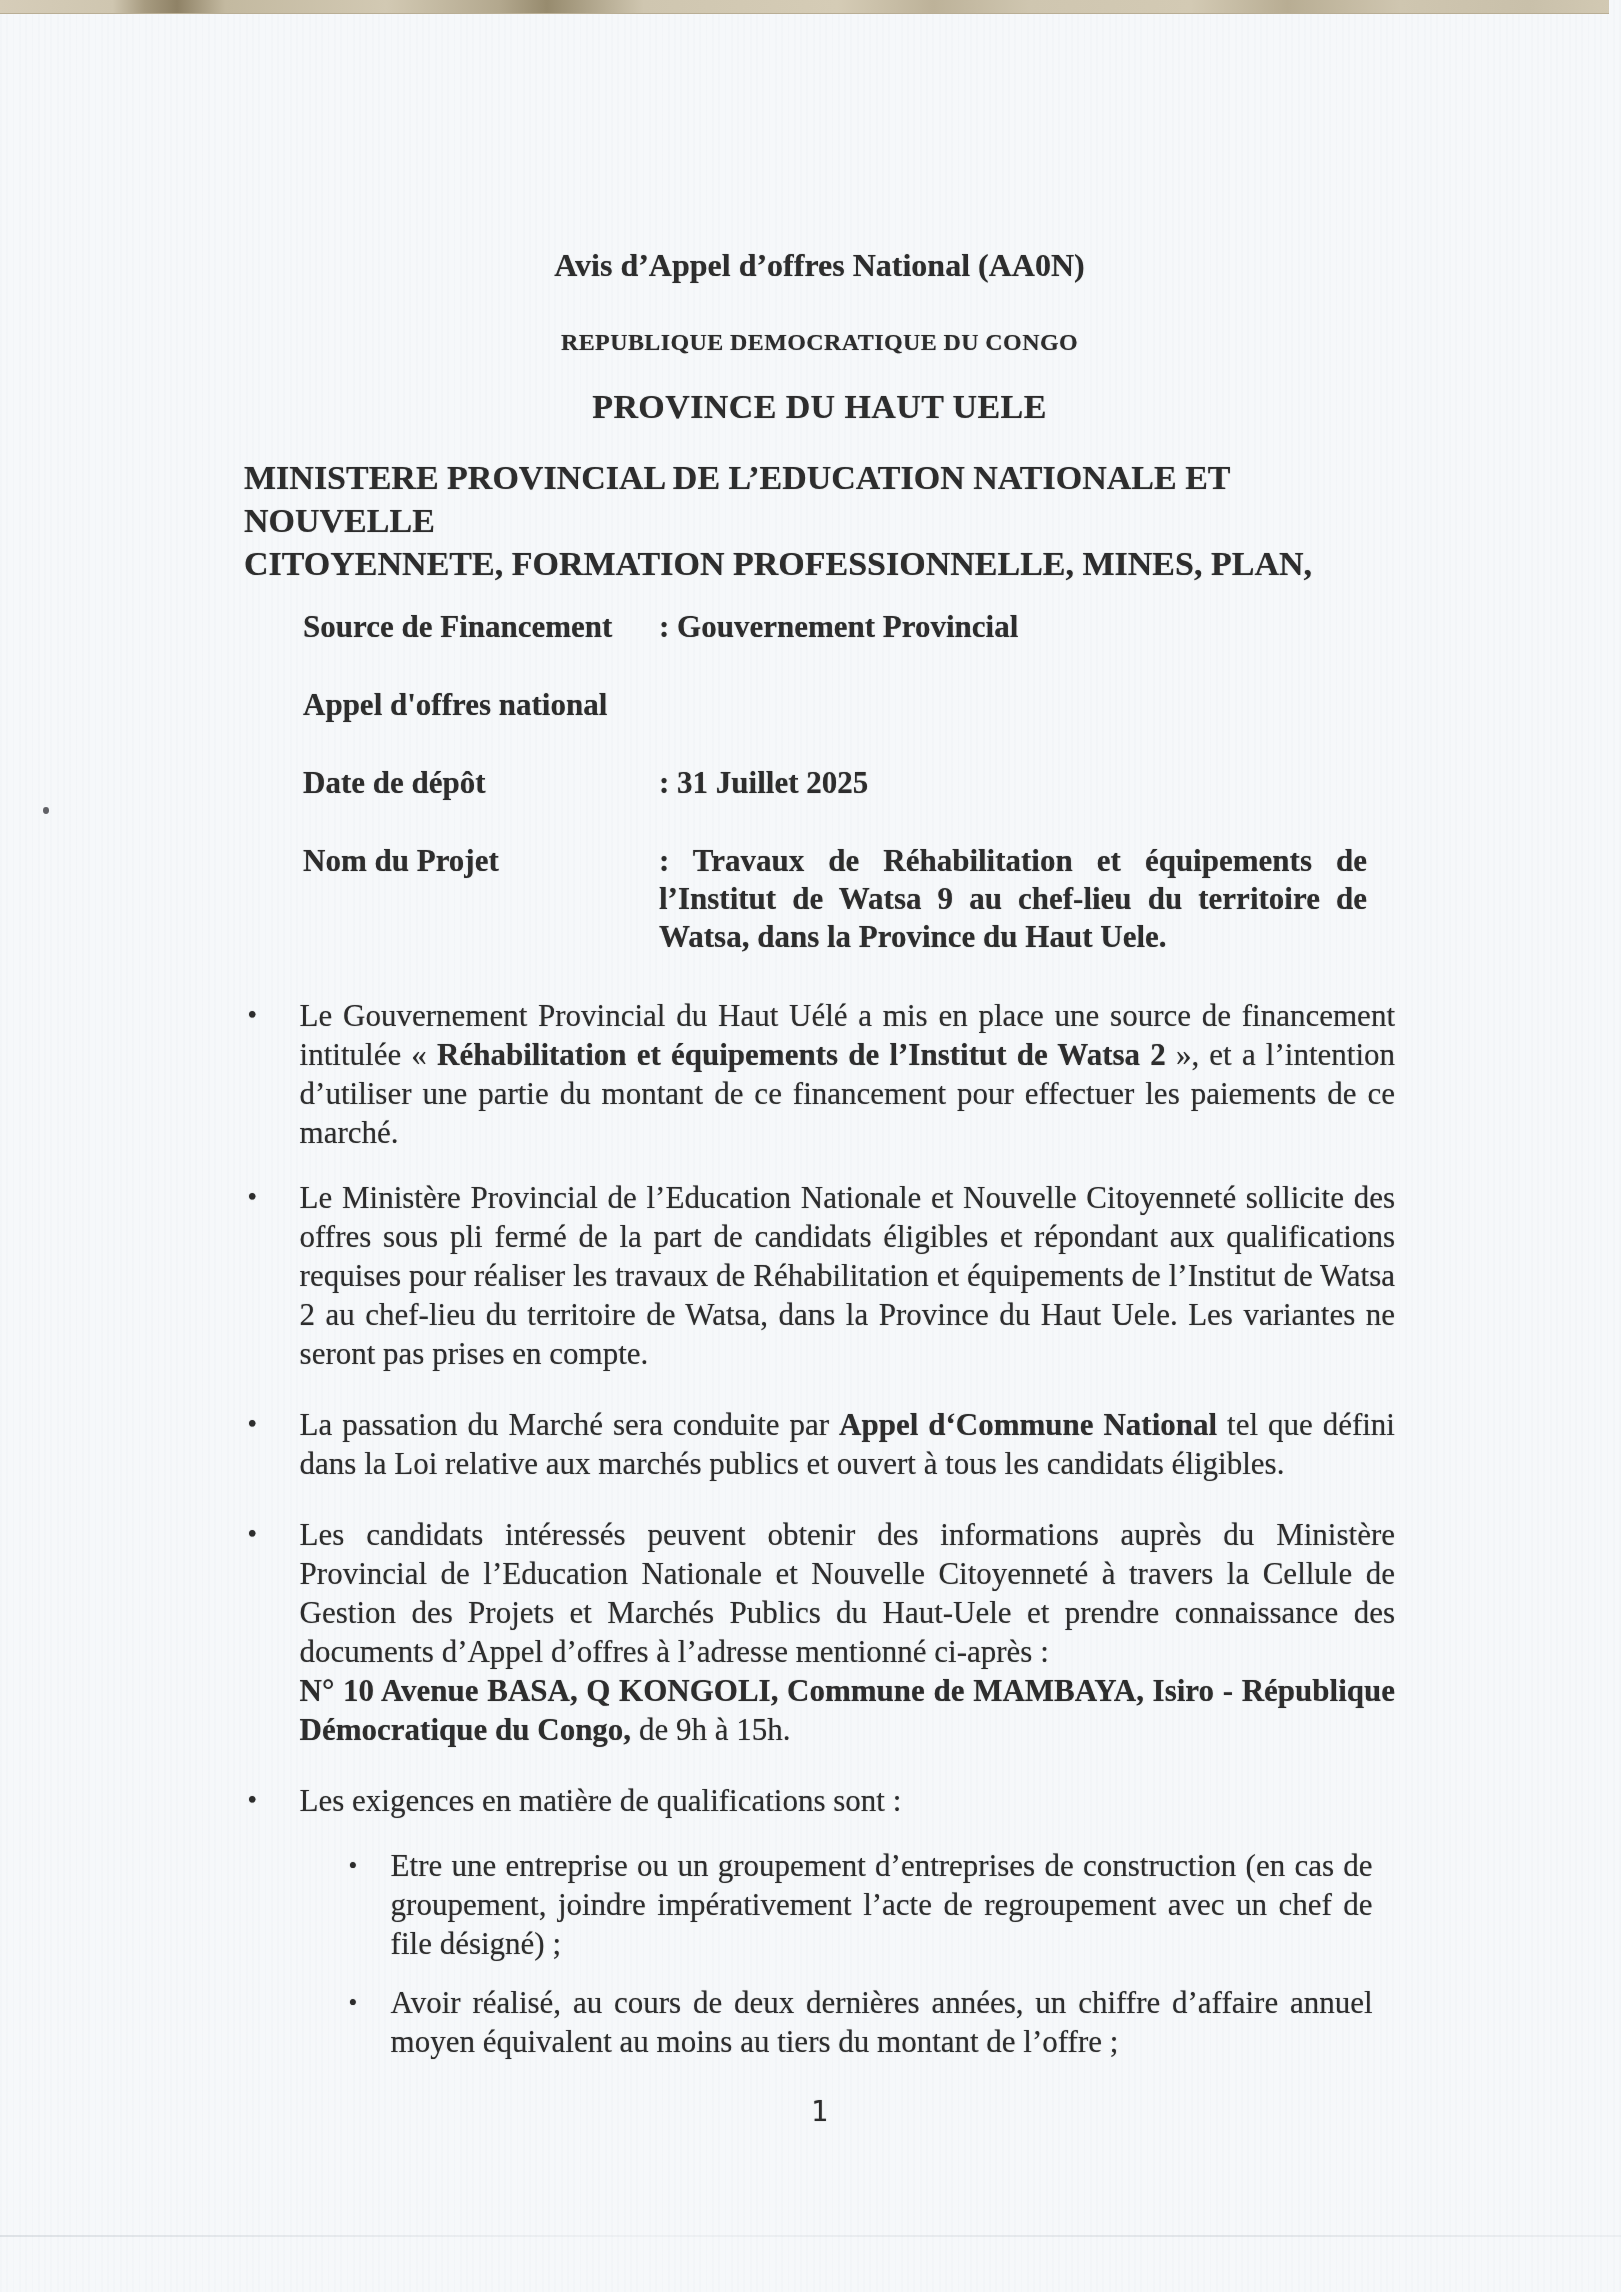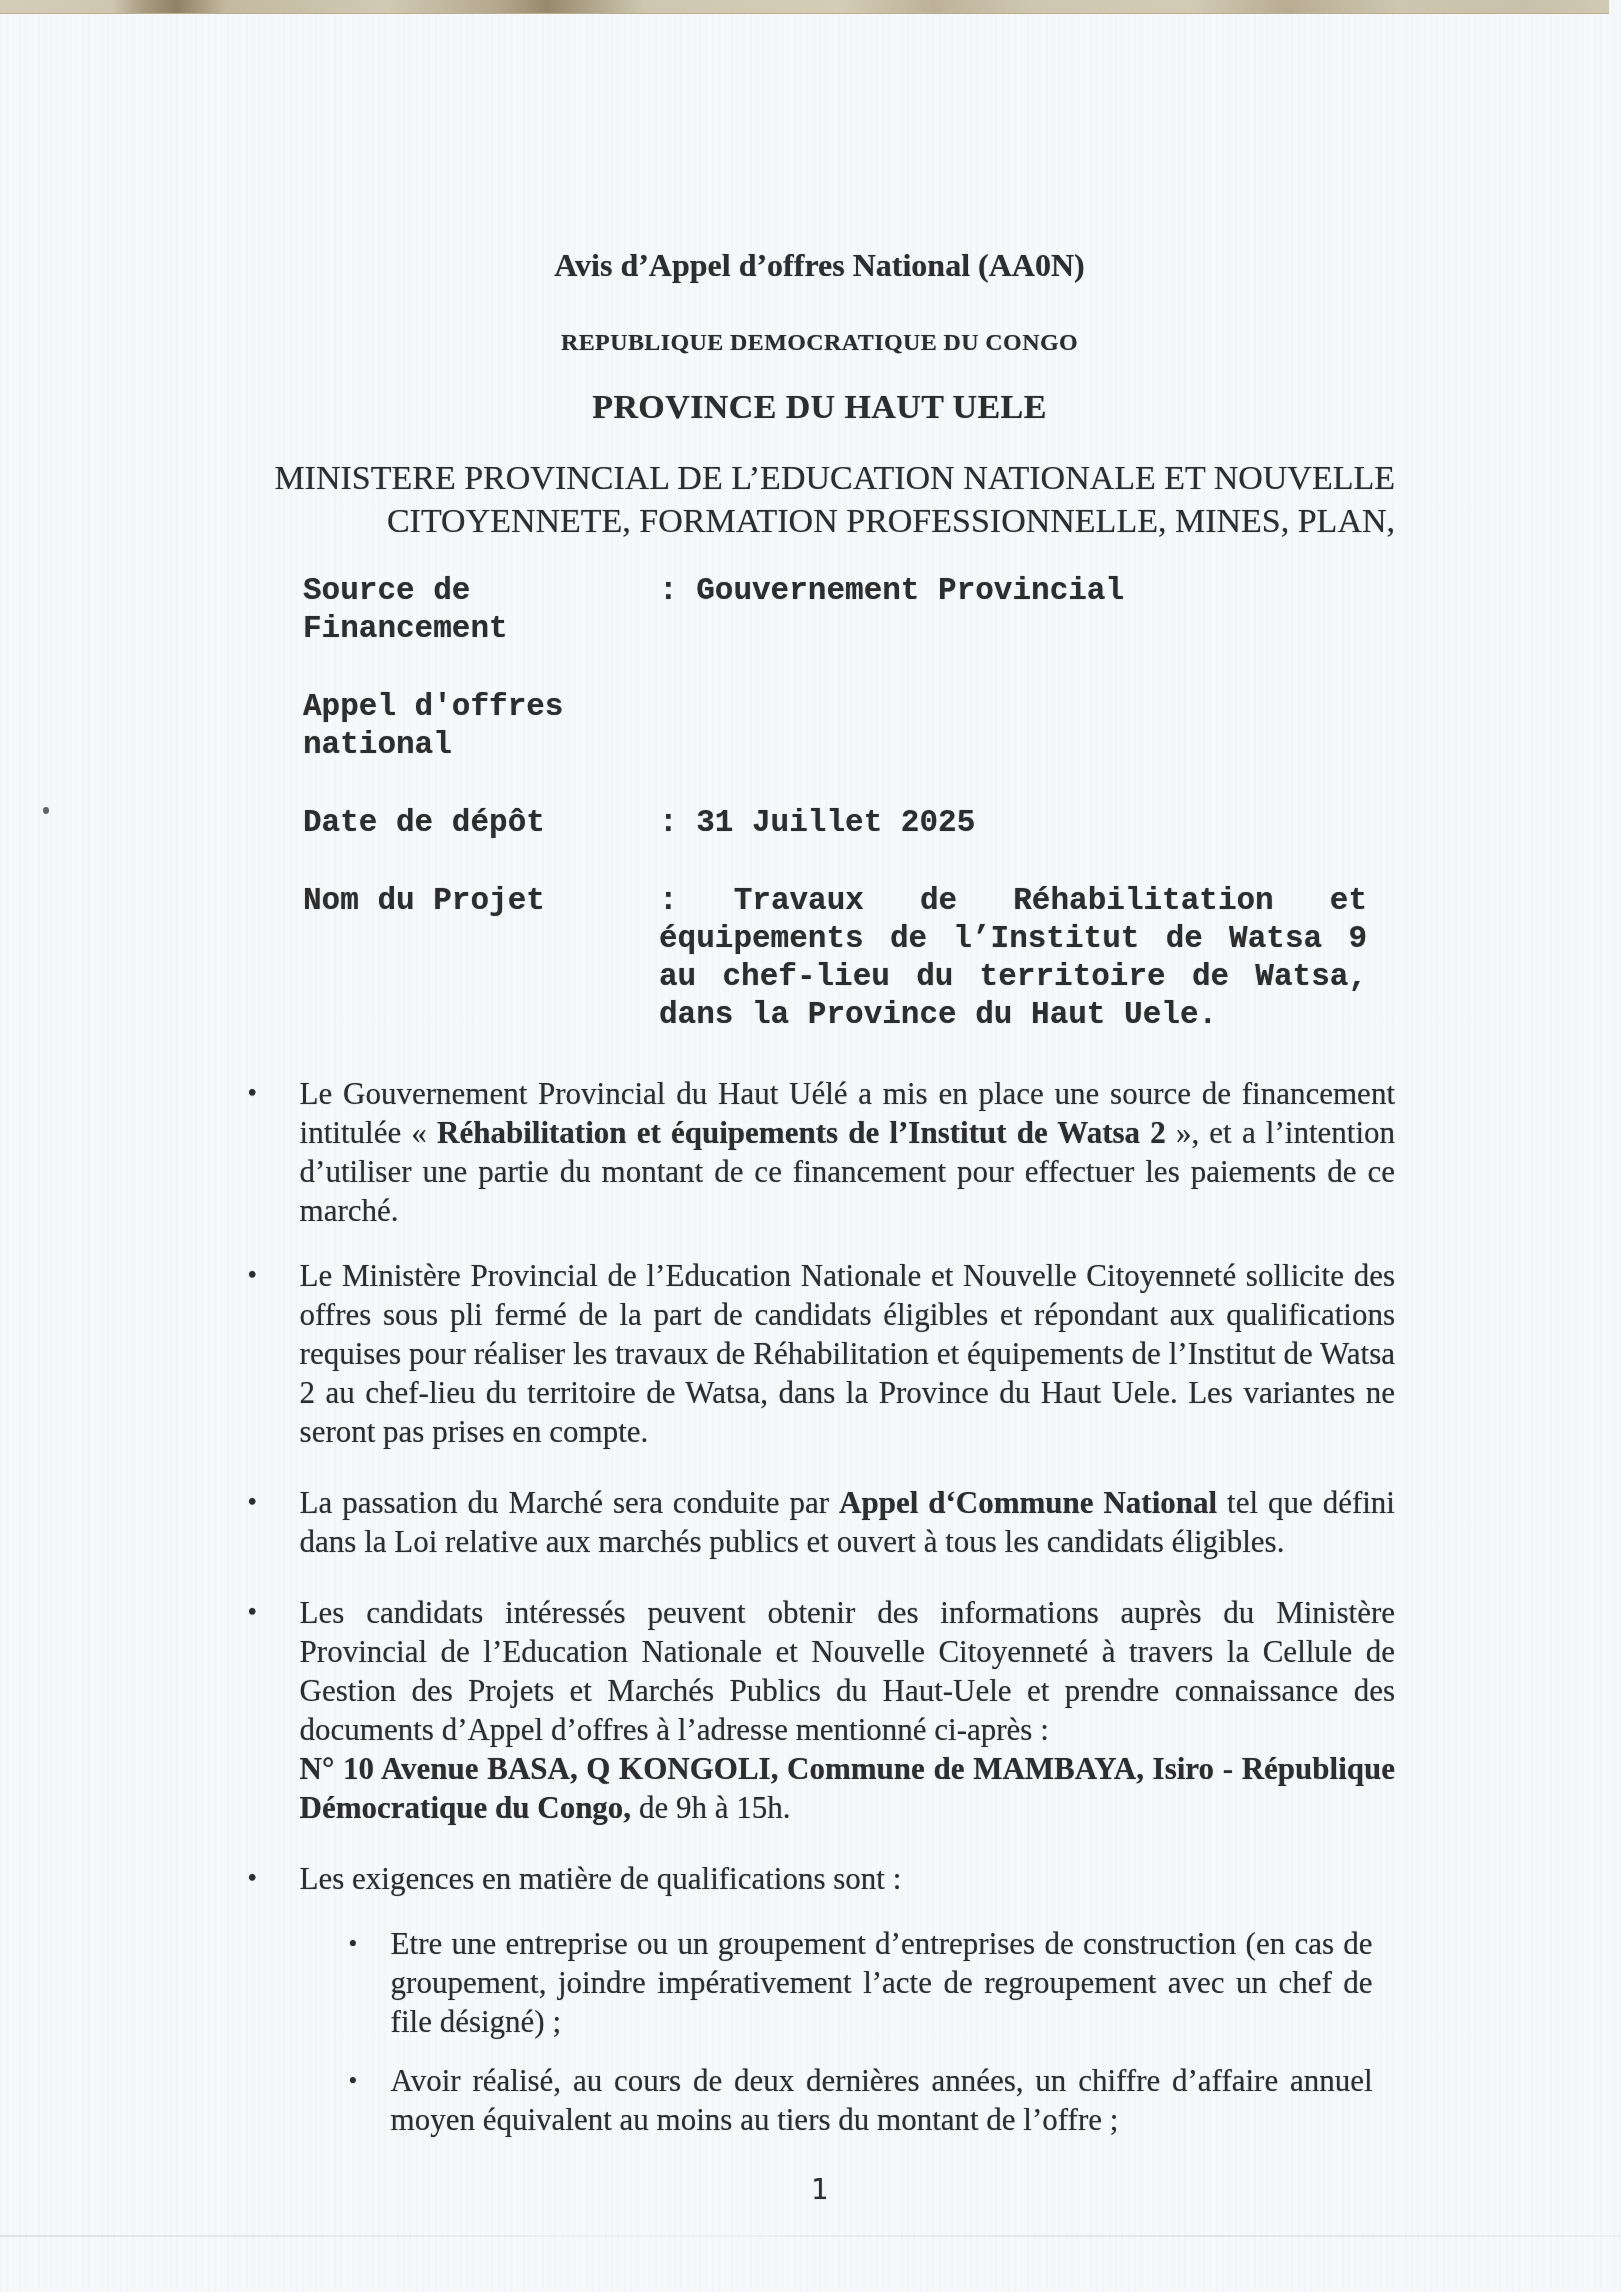--- a/index.html
+++ b/index.html
@@ -18,22 +18,22 @@
       #d2c9b3 24%, #b3a88e 31%, #978b6e 34%, #cfc6b0 40%, #d5ccb6 52%,
       #bdb299 58%, #cfc6b0 64%, #d3cab4 74%, #b8ad93 80%, #cfc6b0 87%,
       #c9c0aa 95%, #d2c9b3 100%);
     border-bottom:0.9px solid #b9ae95;
   }
   .content{position:absolute;left:244px;top:0;width:1151px;
     text-shadow:0 0 1.1px rgba(55,55,55,0.55);}
   .doc-title{margin-top:247px;text-align:center;font-weight:bold;font-size:32px;}
   .h-country{margin-top:45px;text-align:center;font-weight:bold;font-size:24px;letter-spacing:0.4px;}
   .h-province{margin-top:32px;text-align:center;font-weight:bold;font-size:34px;letter-spacing:0.4px;}
-  .h-ministry{margin-top:30px;text-align:right;font-weight:normal;font-size:34px;line-height:43px;}
-  .fields{margin-top:30px;margin-left:59px;font-family:Liberation Mono, monospace;}
+  .h-ministry{margin-top:30px;text-align:left;font-weight:bold;font-size:34px;line-height:43px;}
+  .fields{margin-top:23px;margin-left:59px;}
   .field-row{display:flex;margin-bottom:40px;font-weight:bold;font-size:31px;line-height:38px;}
   .f-label{width:356px;flex:0 0 356px;}
   .f-value{flex:1;max-width:708px;}
   .field-row.multiline .f-value{text-align:justify;}
   .bullets{margin-top:30px;font-size:31px;line-height:39px;}
   .b-item{display:flex;margin-bottom:26px;}
   .b-item:last-child{margin-bottom:0;}
   .b-marker{flex:0 0 52px;font-size:27px;line-height:39px;padding-left:3.6px;}
   .b-text{flex:1;text-align:justify;}
   .b-gap-lg{margin-top:32px;}

